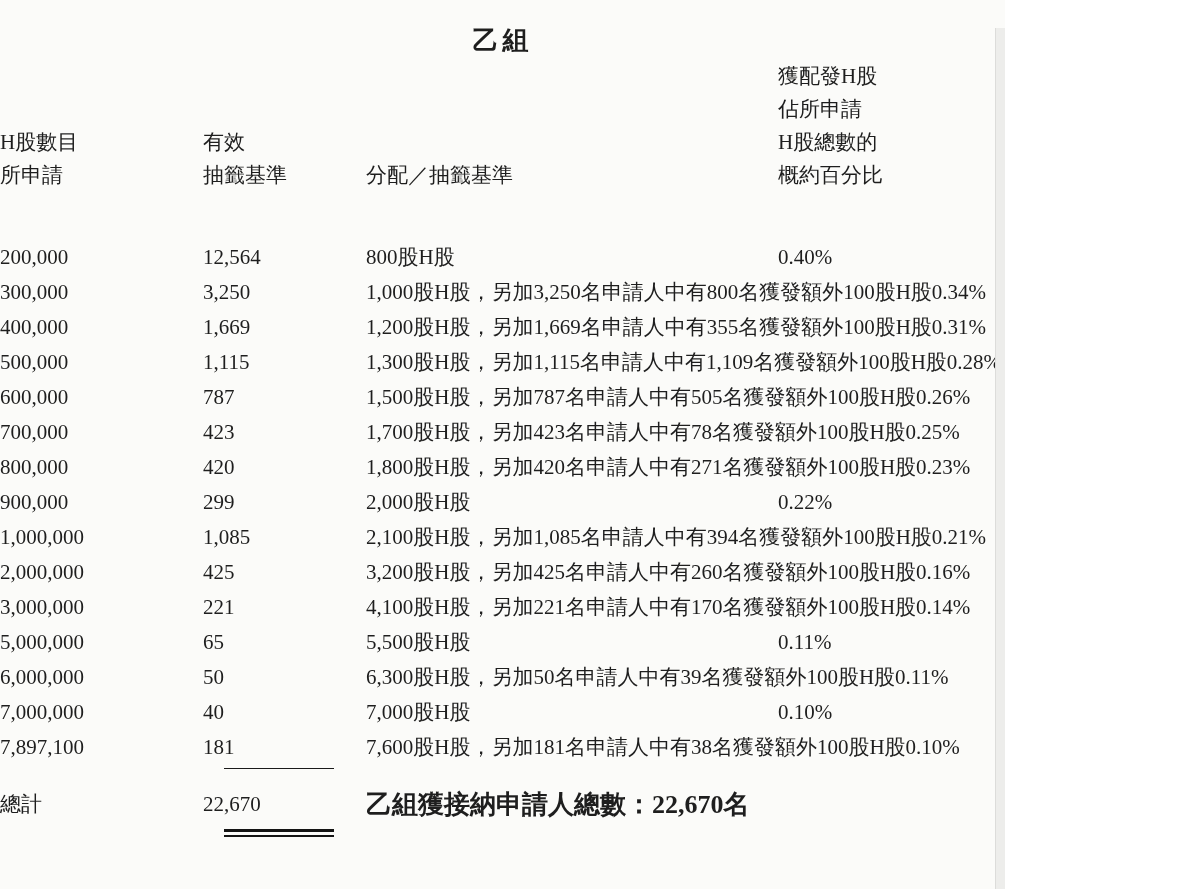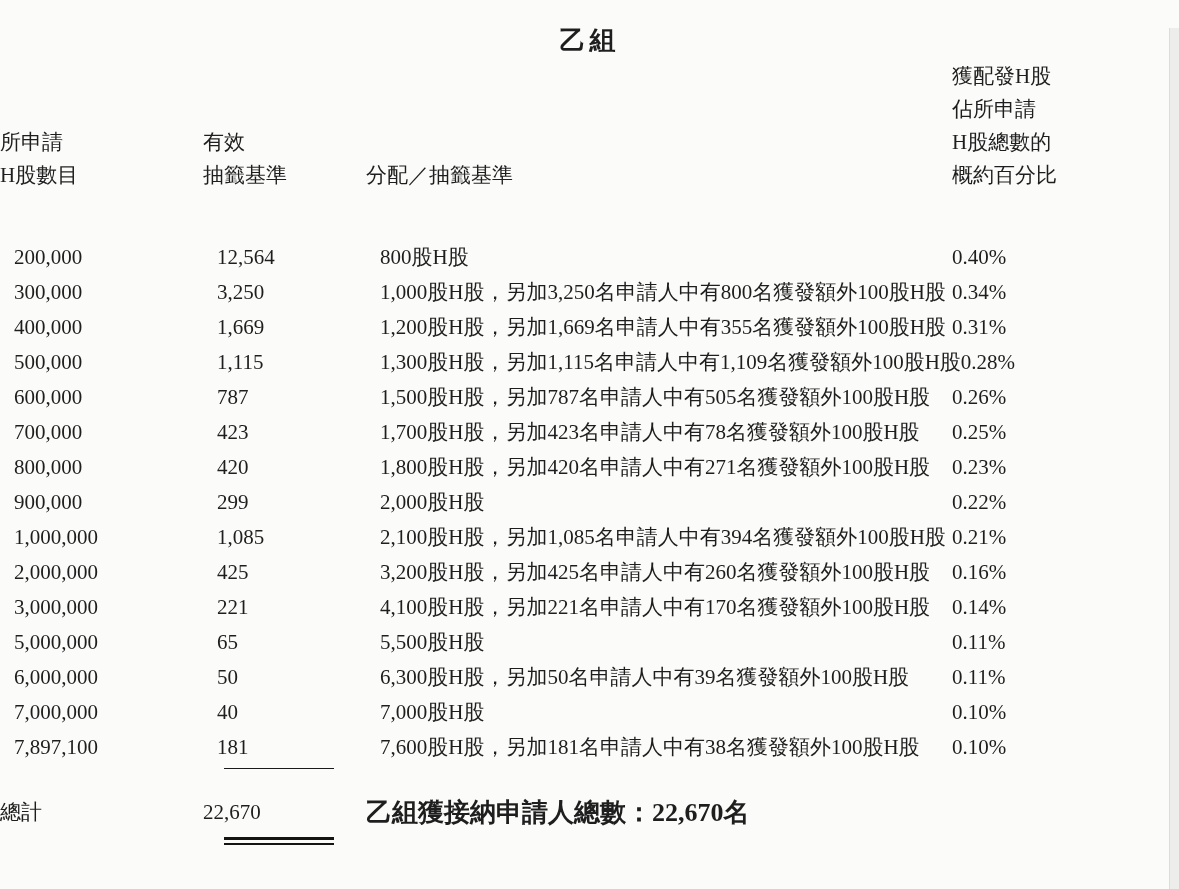--- a/index.html
+++ b/index.html
@@ -2,21 +2,21 @@
 <html><head>
 <meta charset="utf-8">
 <style>
   html, body {
     margin: 0;
     padding: 0;
     background: #ffffff;
   }
   .page {
     position: relative;
-    width: 1179px;
+    width: 1005px;
     height: 889px;
     background: #fbfbf9;
     color: #1e1e1e;
     font-family: "Liberation Serif", "DejaVu Serif", serif;
     overflow: hidden;
   }
   .title {
     padding-top: 24px;
     text-align: center;
     font-size: 26px;
@@ -35,24 +35,23 @@
   .header {
     margin-top: 2px;
     align-items: end;
     font-size: 21px;
     line-height: 33px;
   }
   .tbody { margin-top: 48px; }
   .row {
     font-size: 21px;
     line-height: 35px;
-    padding-left: 14px;
   }
   .total {
-    margin-top: 26px;
+    margin-top: 18px;
     font-size: 21px;
     line-height: 35px;
   }
   .bold { font-weight: 700; font-size: 26px; }
   .rule-single {
     width: 110px;
     justify-self: end;
     border-top: 1.5px solid #1a1a1a;
     margin-top: 3px;
   }
@@ -76,22 +75,22 @@
 </style>
 </head>
 <body>
 
 <div class="page">
 
   <div class="title">乙組</div>
 
   <div class="grid header">
     <div class="cell right">
+      <div>H股數目</div>
       <div>所申請</div>
-      <div>H股數目</div>
     </div>
     <div class="cell right">
       <div>有效</div>
       <div>抽籤基準</div>
     </div>
     <div class="cell basis">分配／抽籤基準</div>
     <div class="cell right">
       <div>獲配發H股</div>
       <div>佔所申請</div>
       <div>H股總數的</div>

